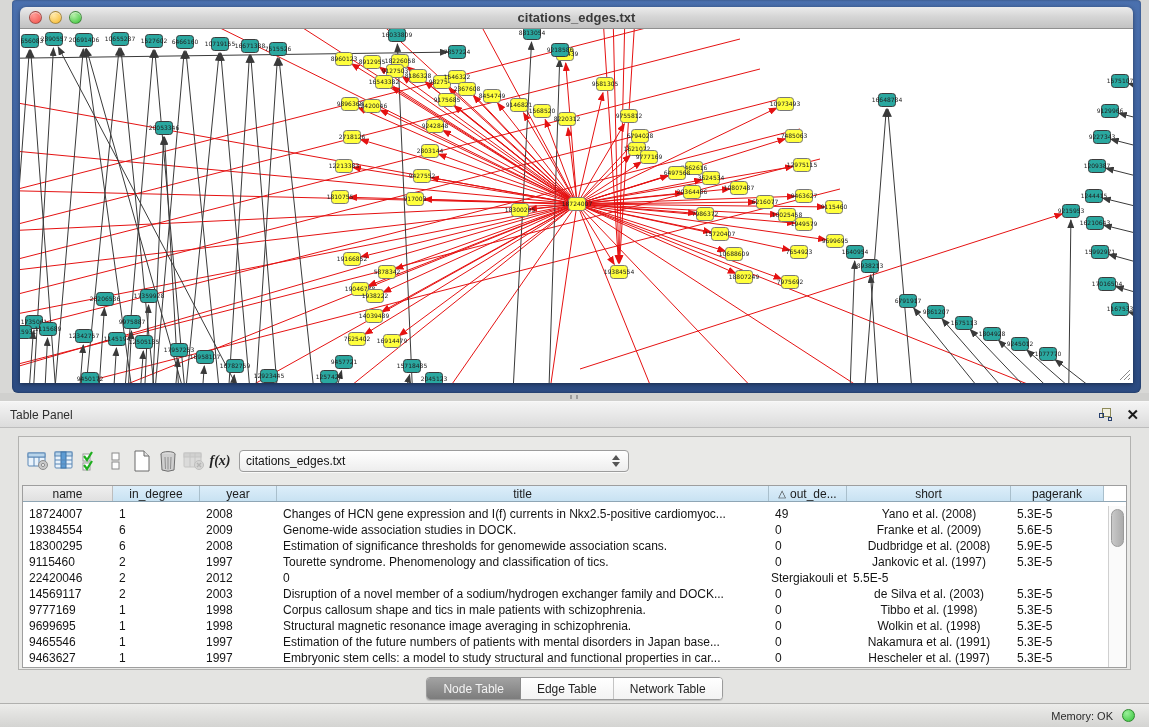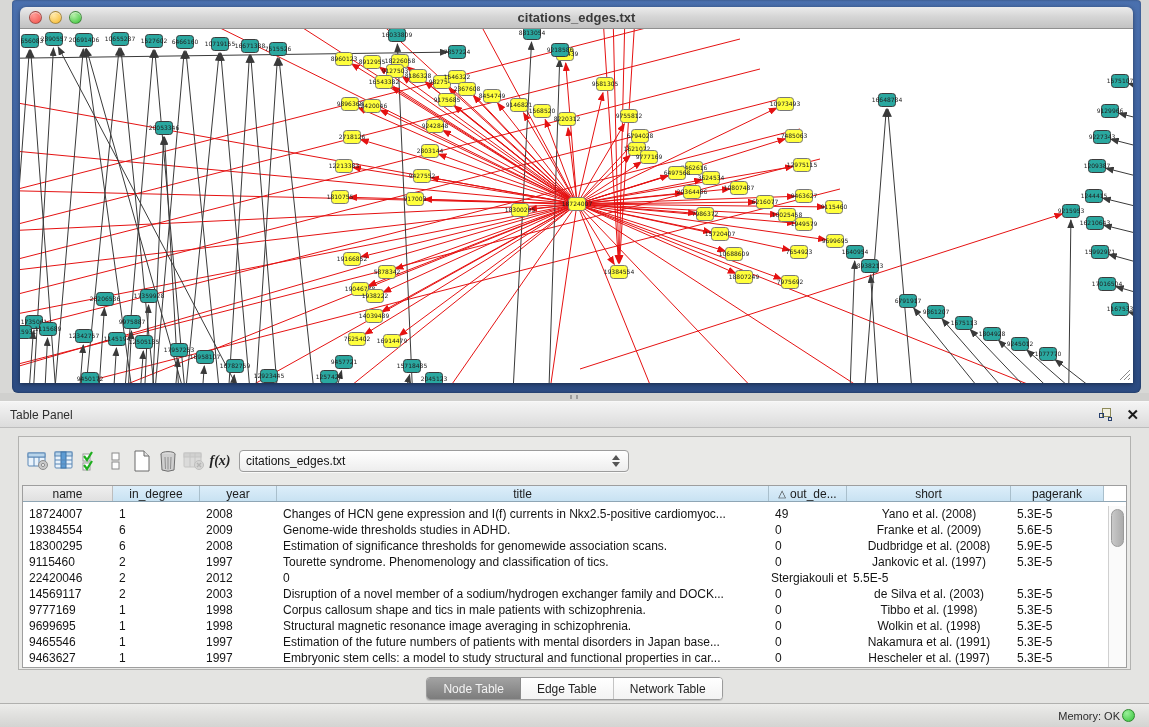--- a/index.html
+++ b/index.html
@@ -80,21 +80,21 @@
   .segwrap { display:flex; border:1px solid #9b9b9b; border-radius:4px; overflow:hidden;
              background:#ffffff; box-shadow:0 1px 1px rgba(0,0,0,.15); }
   .seg { padding:3px 16px; font-size:12px; color:#1f1f1f; border-right:1px solid #c4c4c4; height:21px;
          display:flex; align-items:center; background:linear-gradient(180deg,#ffffff,#f3f3f3); }
   .seg:last-child { border-right:none; }
   .seg.seg-sel { background:linear-gradient(180deg,#a2a2a2,#7c7c7c); color:#f4f4f4; border-right:1px solid #8b8b8b; }
 
   
   .statusbar { position:absolute; left:0; top:703px; width:1149px; height:24px;
                background:linear-gradient(180deg,#ececea,#d4d4d2); border-top:1px solid #b0b0ae;
-               display:flex; align-items:center; justify-content:flex-end; padding:0 14px; gap:2px; }
+               display:flex; align-items:center; justify-content:flex-end; padding:0 14px; gap:9px; }
   .mem-label { font-size:11px; color:#2c2c2c; }
   .mem-dot { width:13px; height:13px; border-radius:50%; border:1px solid #2d8a2d;
              background:radial-gradient(circle at 35% 30%,#9af09a,#35c33a); }
 </style>
 </head>
 <body>
 
 <div class="mdi">
   <div class="gwindow">
     <div class="titlebar">
@@ -834,21 +834,21 @@
             <div class="td td2">2008</div>
             <div class="td td3">Changes of HCN gene expression and I(f) currents in Nkx2.5-positive cardiomyoc...</div>
             <div class="td td4">49</div>
             <div class="td td5">Yano et al. (2008)</div>
             <div class="td td6">5.3E-5</div>
           </div>
           <div class="tr">
             <div class="td td0">19384554</div>
             <div class="td td1">6</div>
             <div class="td td2">2009</div>
-            <div class="td td3">Genome-wide thresholds studies in ADHD.</div>
+            <div class="td td3">Genome-wide association studies in DOCK.</div>
             <div class="td td4">0</div>
             <div class="td td5">Franke et al. (2009)</div>
             <div class="td td6">5.6E-5</div>
           </div>
           <div class="tr">
             <div class="td td0">18300295</div>
             <div class="td td1">6</div>
             <div class="td td2">2008</div>
             <div class="td td3">Estimation of significance thresholds for genomewide association scans.</div>
             <div class="td td4">0</div>

